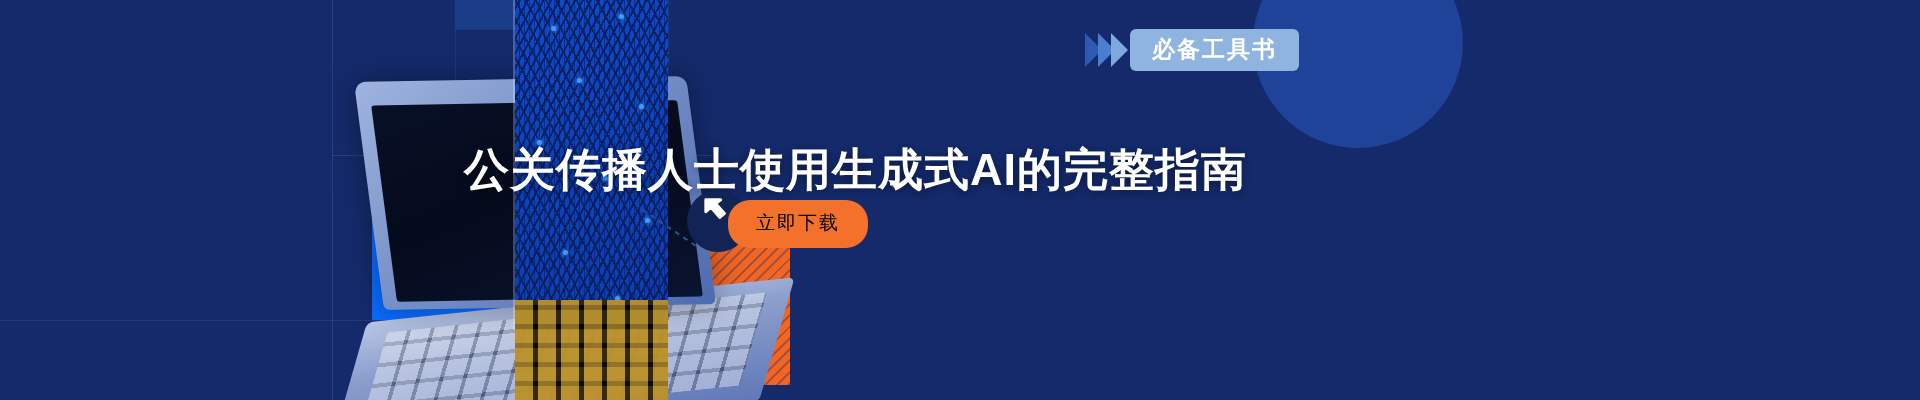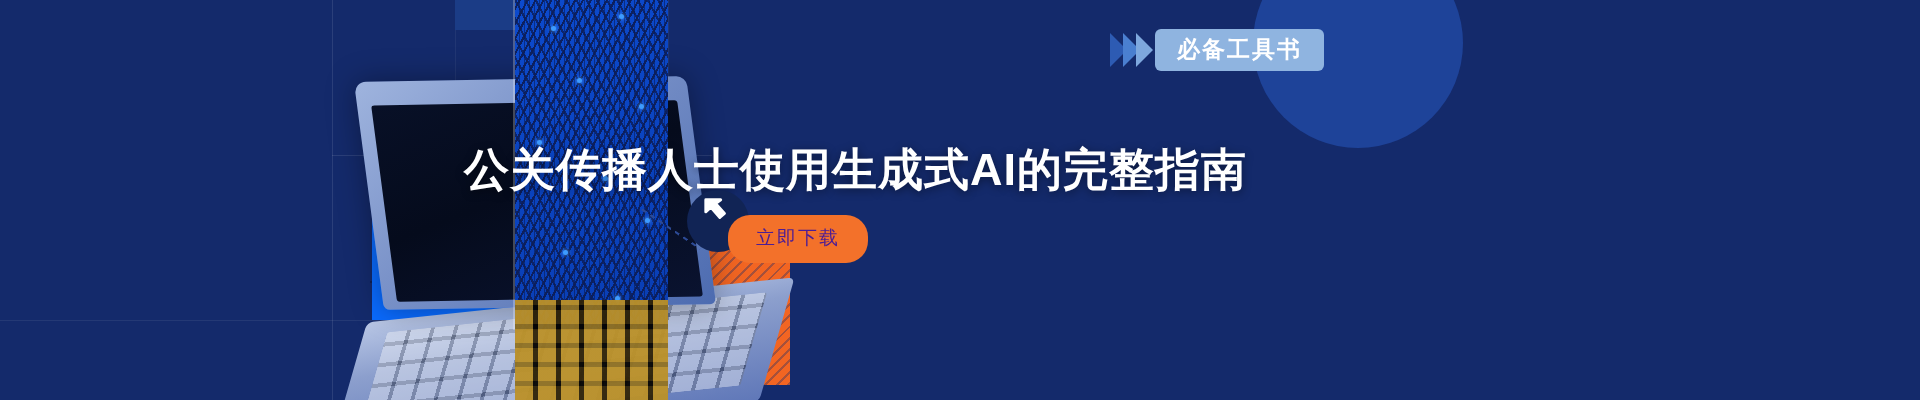--- a/index.html
+++ b/index.html
@@ -109,21 +109,21 @@
   }
 
   
   .circuit-edge{
     position:absolute; left:513px; top:0; width:2px; height:330px;
     background:rgba(255,255,255,.25);
   }
 
   
   .badge-wrap{
-    position:absolute; left:1110px; top:29px; display:flex; align-items:center;justify-content:space-between;
+    position:absolute; left:1085px; top:29px; display:flex; align-items:center;justify-content:space-between;
   }
   .chevrons{ display:flex; align-items:center; }
   .chev{
     width:0; height:0; margin-right:-4px;
     border-top:17px solid transparent;
     border-bottom:17px solid transparent;
     border-left:17px solid #2f5cb0;
   }
   .chev.c1{ border-left-color:#2d5bb3; }
   .chev.c2{ border-left-color:#4a7fd0; }
@@ -155,22 +155,22 @@
     position:absolute; left:702px; top:196px; width:30px; height:30px;
   }
   .dash-line{
     position:absolute; left:636px; top:228px; width:70px; height:2px;
     background:repeating-linear-gradient(90deg,#2c4a96 0 5px,transparent 5px 10px);
     transform:rotate(34deg);
   }
 
   
   .cta{
-    position:absolute; left:728px; top:215px;
-    background:#f3712a; color:#4c1d95;
+    position:absolute; left:728px; top:200px;
+    background:#f3712a; color:#000000;
     font-size:19px; letter-spacing:2px;
     padding:10px 28px 12px 28px;
     border-radius:22px;
     border:none; cursor:pointer;
     white-space:nowrap;
   }
 </style>
 </head>
 <body>
 

